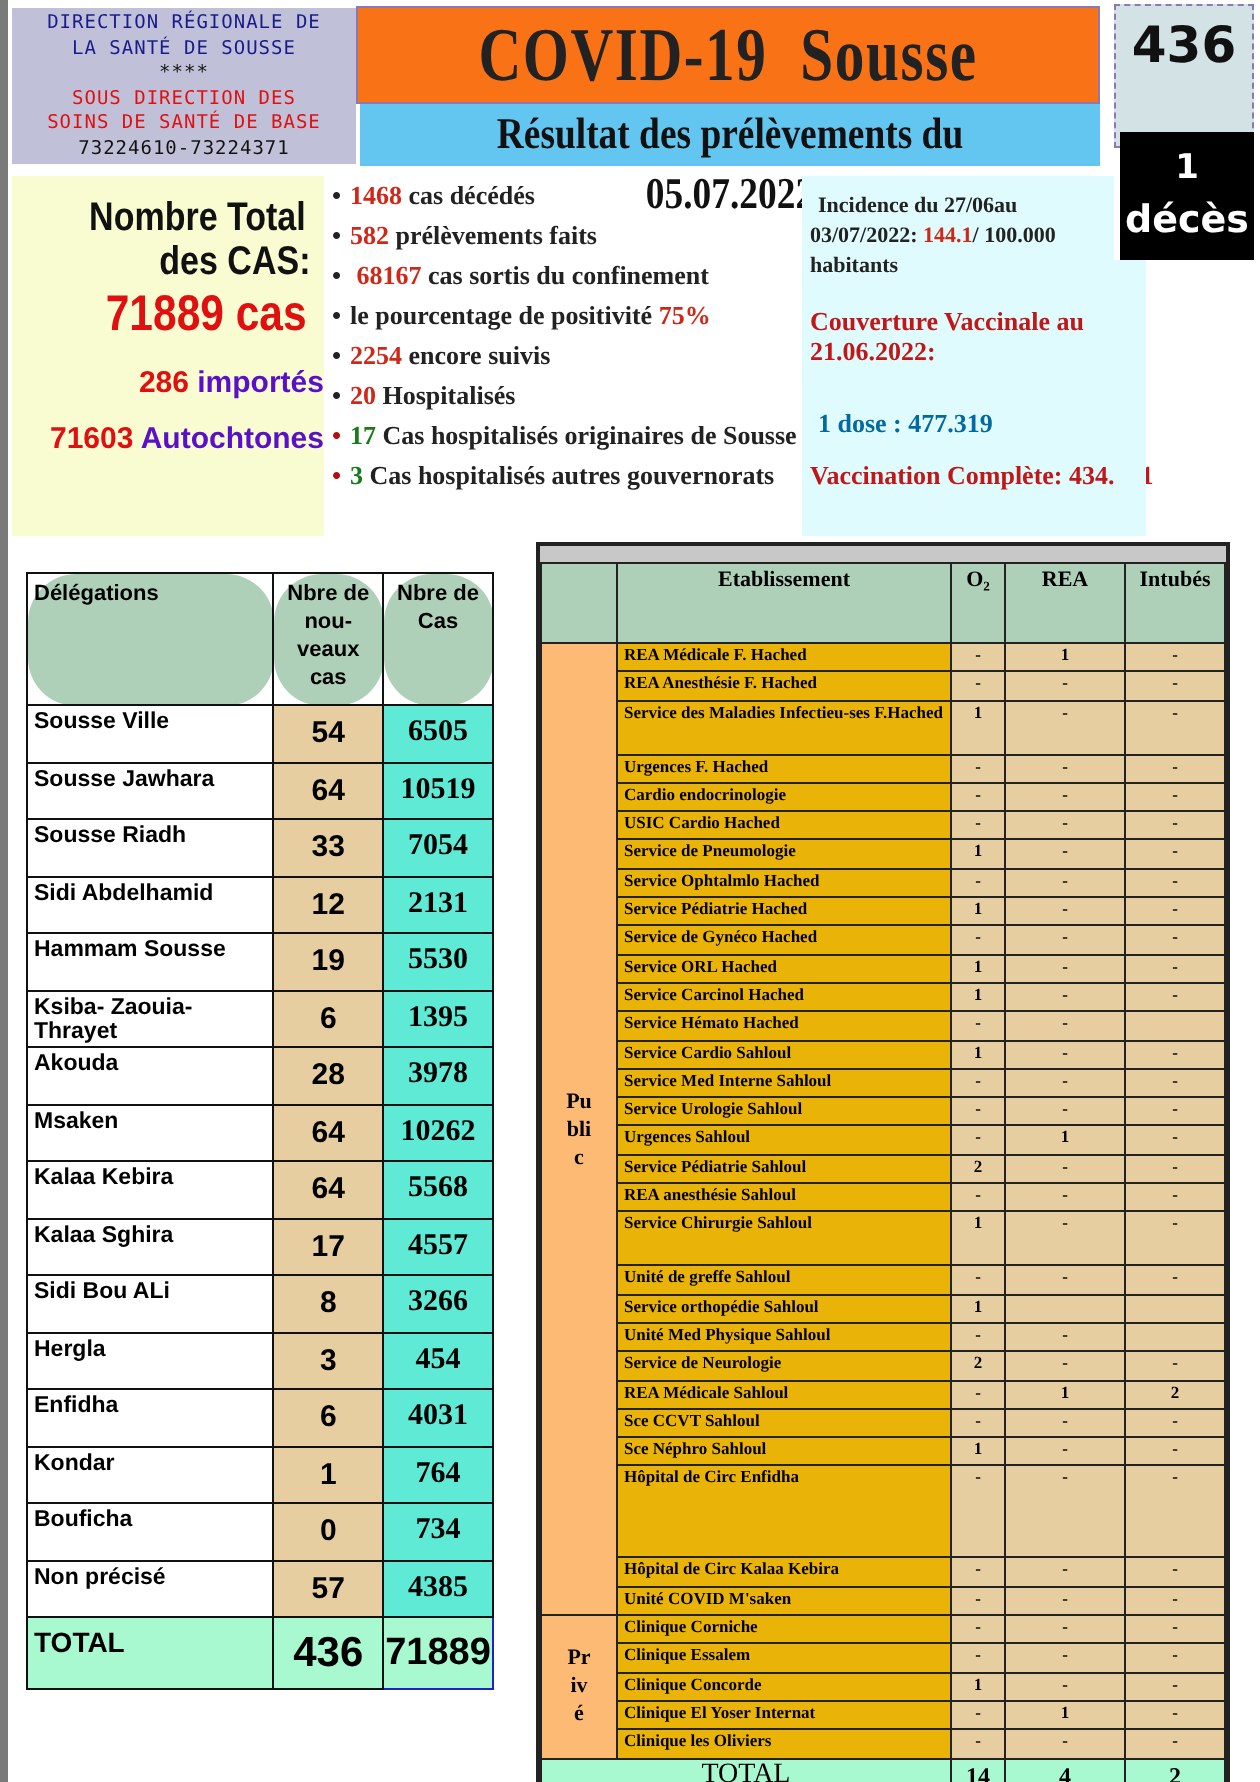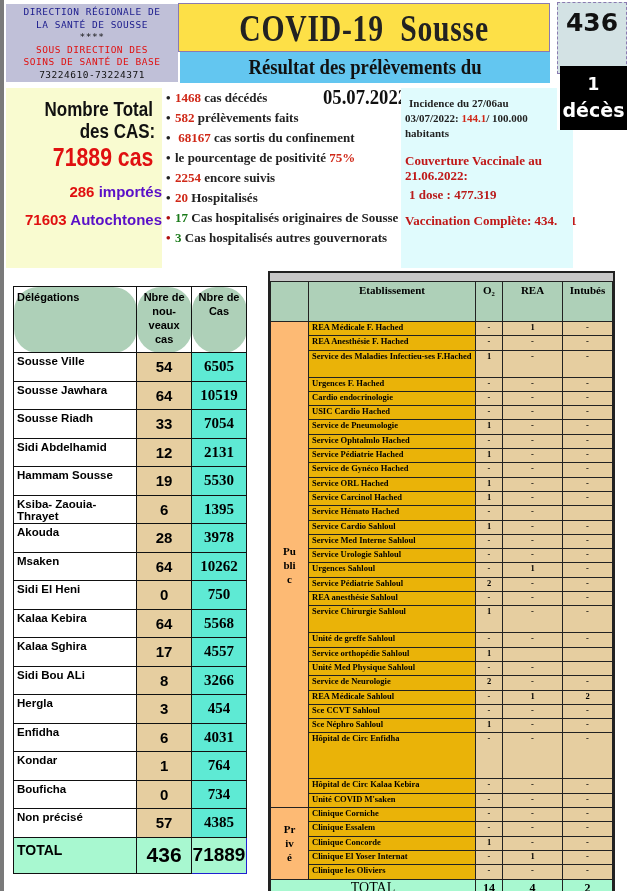--- a/index.html
+++ b/index.html
@@ -8,21 +8,21 @@
   .frame { position: absolute; left: 0; top: 0; width: 630px; height: 891px; border-left: 4px solid #7a7a7a; }
 
   
   .direction { position: absolute; left: 6px; top: 4px; width: 172px; height: 78px; background: #c0c0d8;
     font-family: "DejaVu Sans Mono", monospace; font-size: 9.5px; line-height: 12.5px; text-align: center; letter-spacing: 0.5px; padding-top: 2px; }
   .direction .blue { color: #1a1a8c; }
   .direction .red { color: #e01010; }
   .direction .black { color: #111; }
 
   
-  .title-box { position: absolute; left: 178px; top: 3px; width: 372px; height: 49px; background: #fde047; border: 1px solid #8a7ab0;
+  .title-box { position: absolute; left: 178px; top: 3px; width: 372px; height: 49px; background: #f97316; border: 1px solid #8a7ab0;
     text-align: center; font-family: "Liberation Serif", serif; font-weight: bold; font-size: 38px; line-height: 48px; color: #222;
     transform-origin: center; letter-spacing: 1px; }
   .title-box span { display: inline-block; transform: scaleX(0.78); }
   .subtitle-box { position: absolute; left: 180px; top: 52px; width: 370px; height: 31px; background: #63c6f0;
     text-align: center; font-weight: bold; font-size: 22px; line-height: 30px; color: #111; }
   .subtitle-box span { display: inline-block; transform: scaleX(0.85); }
 
   
   .count-box { position: absolute; left: 557px; top: 2px; width: 70px; height: 72px; background: #d3e2e4; border: 1px dashed #8a7ab0;
     text-align: center; font-family: "DejaVu Sans", sans-serif; font-weight: bold; font-size: 25px; line-height: 40px; color: #111; }
@@ -46,21 +46,21 @@
   .bullets li::before { content: "•"; position: absolute; left: 0; top: 0; color: #222; }
   .bullets li.rb::before { color: #b01010; }
   .bullets .num { color: #d02818; }
   .bullets .gnum { color: #1a7a1a; }
 
   
   .incidence { position: absolute; left: 401px; top: 88px; width: 156px; height: 180px; background: #e0fbfd;
     font-family: "Liberation Serif", serif; font-weight: bold; font-size: 11px; color: #222; padding: 8px 4px 0 4px; }
   .incidence .inc { line-height: 15px; }
   .incidence .vac { color: #c01818; font-size: 13px; line-height: 15px; margin-top: 12px; }
-  .incidence .dose { color: #b91c1c; font-size: 13px; margin-top: 4px; padding-left: 4px; }
+  .incidence .dose { color: #0369a1; font-size: 13px; margin-top: 21px; padding-left: 4px; }
   .incidence .full { color: #c01818; font-size: 13px; margin-top: 10px; white-space: nowrap; }
   .incidence-ext { position: absolute; left: 557px; top: 130px; width: 16px; height: 138px; background: #e0fbfd; }
 
   
   table { border-collapse: collapse; }
   .deleg { position: absolute; left: 13px; top: 286px; width: 234px; }
   .deleg td, .deleg th { border: 1.5px solid #111; }
   .deleg th { background: #aed0b8; font-family: "Liberation Sans", sans-serif; font-weight: bold; font-size: 11px; vertical-align: top; padding: 3px; line-height: 14px; border-radius: 24px; }
   .deleg th.c1 { text-align: left; width: 124px; }
   .deleg th.c2, .deleg th.c3 { text-align: center; width: 55px; }
@@ -201,25 +201,20 @@
         <td class="name">Akouda</td>
         <td class="new">28</td>
         <td class="cas">3978</td>
       </tr>
       <tr>
         <td class="name">Msaken</td>
         <td class="new">64</td>
         <td class="cas">10262</td>
       </tr>
       <tr>
-        <td class="name">Sidi El Heni</td>
-        <td class="new">0</td>
-        <td class="cas">750</td>
-      </tr>
-      <tr>
         <td class="name">Kalaa Kebira</td>
         <td class="new">64</td>
         <td class="cas">5568</td>
       </tr>
       <tr>
         <td class="name">Kalaa Sghira</td>
         <td class="new">17</td>
         <td class="cas">4557</td>
       </tr>
       <tr>

